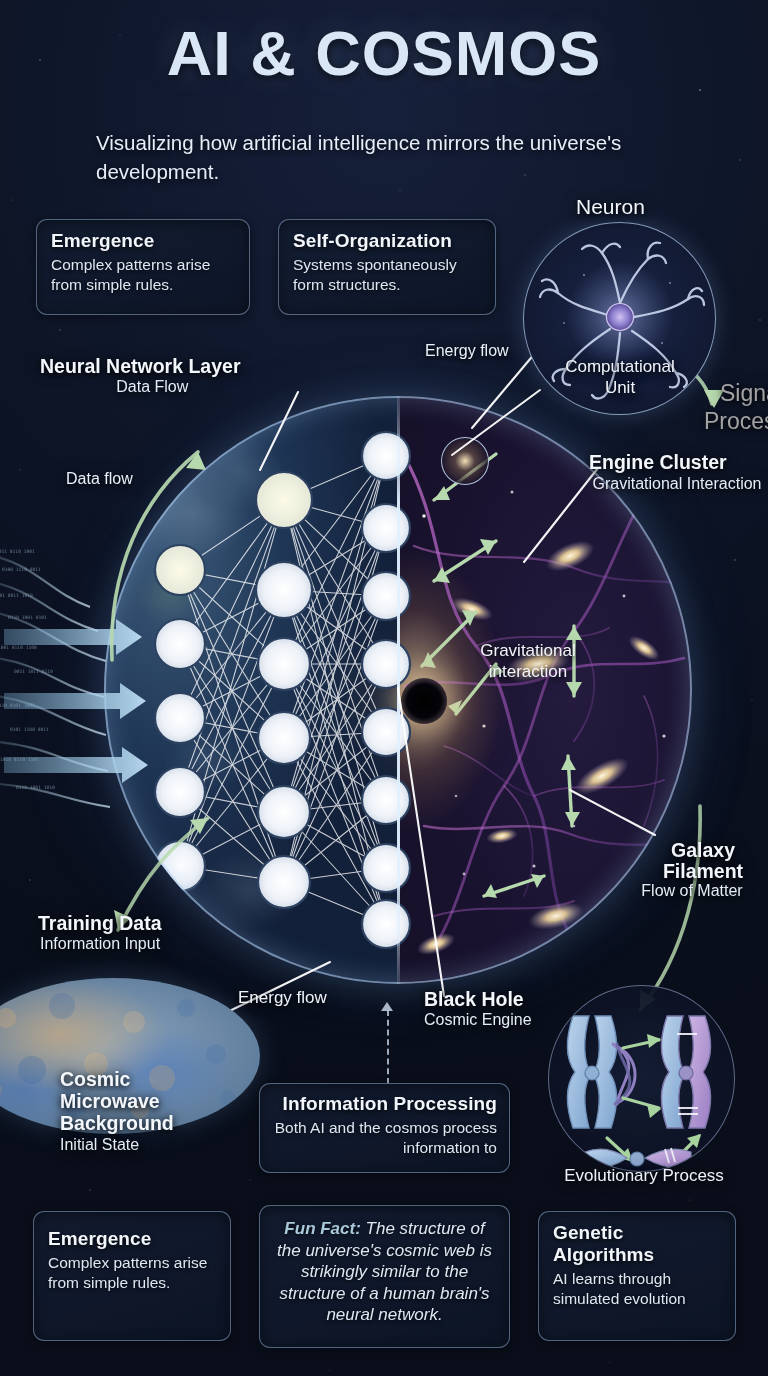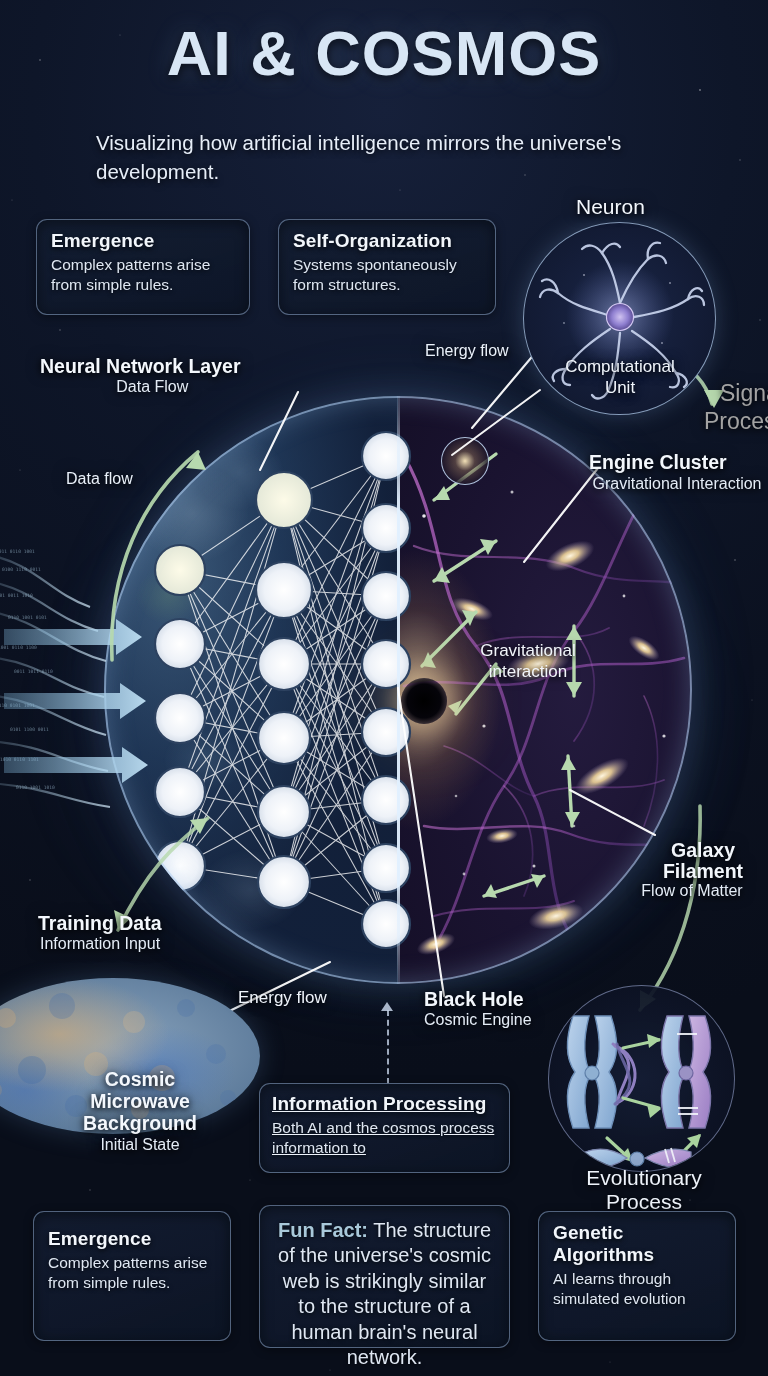--- a/index.html
+++ b/index.html
@@ -39,21 +39,21 @@
   .card p{margin:0;font-size:15.5px;line-height:1.30;color:#dfe7f2;
     text-shadow:0 1px 4px rgba(0,0,0,.8);}
 
   #card-emergence-top{left:36px;top:219px;width:214px;height:96px;}
   #card-selforg-top{left:278px;top:219px;width:218px;height:96px;}
 
   
   #card-emergence-bottom{left:33px;top:1211px;width:198px;height:130px;padding-top:16px;}
   #card-funfact{left:259px;top:1205px;width:251px;height:143px;padding:12px 14px;text-align:center;}
   #card-genetic{left:538px;top:1211px;width:198px;height:130px;}
-  #card-funfact p{font-size:20px;line-height:1.27;}
+  #card-funfact p{font-size:17px;line-height:1.27;font-style:italic;}
   .funfact-accent{color:#a9c9da;font-weight:bold;}
 
   
   .sphere{position:absolute;left:104px;top:396px;width:588px;height:588px;border-radius:50%;
     overflow:hidden;box-shadow:0 0 34px rgba(120,165,220,.22), 0 0 70px rgba(70,110,170,.14);}
   .sphere-rim{position:absolute;left:104px;top:396px;width:588px;height:588px;border-radius:50%;
     border:2px solid rgba(175,205,240,.62);box-sizing:border-box;pointer-events:none;
     box-shadow:inset 0 0 26px rgba(160,200,245,.28);}
   .hemi-left{position:absolute;left:0;top:0;width:50%;height:100%;
     background:
@@ -118,25 +118,25 @@
   #lbl-galaxycluster .s{text-align:center;line-height:1.22;width:176px;}
   #lbl-gravint{left:475px;top:641px;width:106px;text-align:center;font-size:17px;line-height:1.22;color:#f2f6fb;}
   #lbl-filament{left:645px;top:840px;width:116px;text-align:center;}
   #lbl-filament .t{font-size:19.5px;line-height:1.08;white-space:normal;}
   #lbl-filament .s{font-size:16px;white-space:nowrap;margin-left:-22px;}
   #lbl-training{left:38px;top:912px;}
   #lbl-training .s{padding-left:2px;}
   #lbl-energyflow-bot{left:238px;top:988px;font-size:17px;color:#eef3fa;}
   #lbl-blackhole{left:404px;top:988px;margin-left:20px;}
   #lbl-blackhole .s{padding-left:0;}
-  #lbl-cmb{left:60px;top:1068px;width:160px;text-align:center;}
+  #lbl-cmb{left:60px;top:1068px;width:160px;text-align:left;}
   #lbl-cmb .t{font-size:19.5px;line-height:1.13;white-space:normal;}
   #lbl-cmb .s{margin-top:2px;}
   #lbl-genetic{left:551px;top:975px;font-size:19.5px;font-weight:bold;color:#f4f8fd;white-space:nowrap;}
-  #lbl-evolproc{left:556px;top:1166px;width:176px;text-align:center;font-size:21px;color:#eef3fa;}
+  #lbl-evolproc{left:556px;top:1166px;width:176px;text-align:center;font-size:17px;color:#eef3fa;}
   .dash-arrow{position:absolute;width:0;border-left:2px dashed rgba(196,210,230,.8);}
   .dash-head{position:absolute;width:0;height:0;border-left:6px solid transparent;
     border-right:6px solid transparent;border-bottom:9px solid rgba(196,210,230,.85);}
 </style>
 </head>
 <body>
 
 <div class="stage">
 
   <div class="bg-base"></div>
@@ -628,21 +628,21 @@
   </div>
 
   <div class="lbl" id="lbl-cmb">
     <span class="t">Cosmic Microwave Background</span>
     <span class="s">Initial State</span>
   </div>
 
   <div class="dash-arrow" style="left:387px;top:1010px;height:74px;"></div>
   <div class="dash-head" style="left:381px;top:1002px;"></div>
 
-  <div class="card" id="card-infoproc" style="left:259px;top:1083px;width:251px;height:90px;text-align:left;padding:9px 12px;text-decoration:underline;">
+  <div class="card" id="card-infoproc" style="left:259px;top:1083px;width:251px;height:90px;text-align:right;padding:9px 12px;">
     <h3>Information Processing</h3>
     <p>Both AI and the cosmos process information to</p>
   </div>
 
   <div class="card" id="card-emergence-bottom">
     <h3>Emergence</h3>
     <p>Complex patterns arise from simple rules.</p>
   </div>
 
   <div class="card" id="card-funfact">

